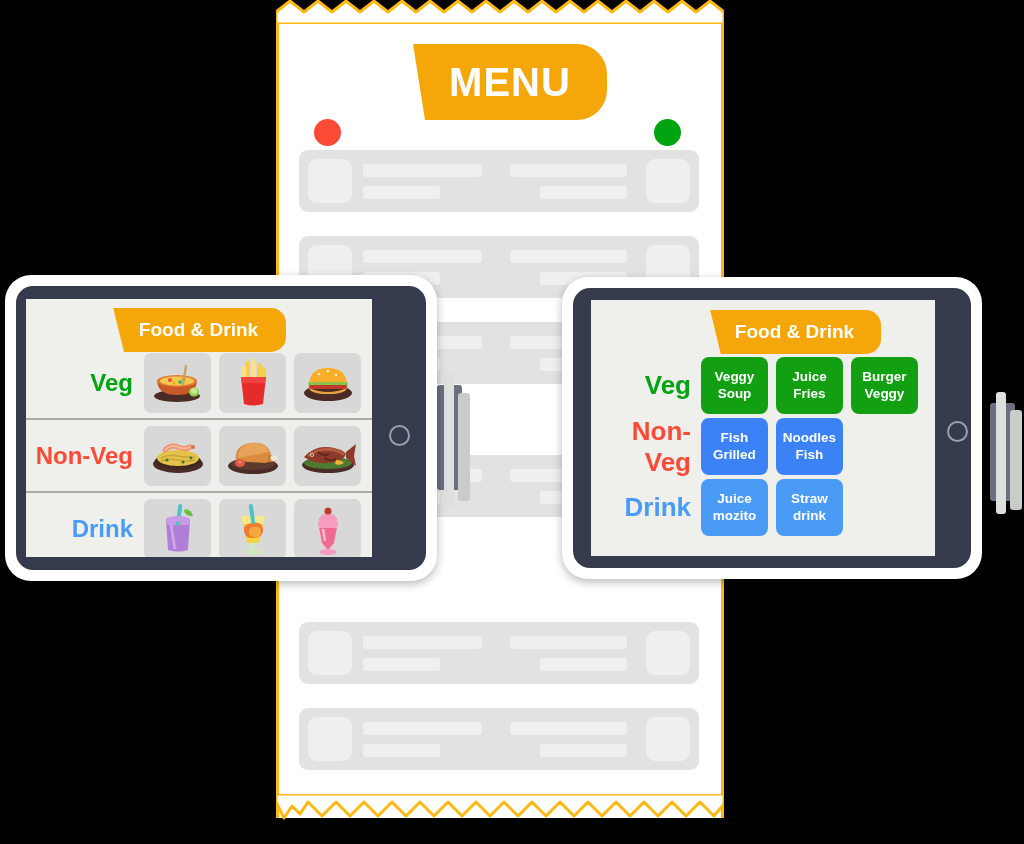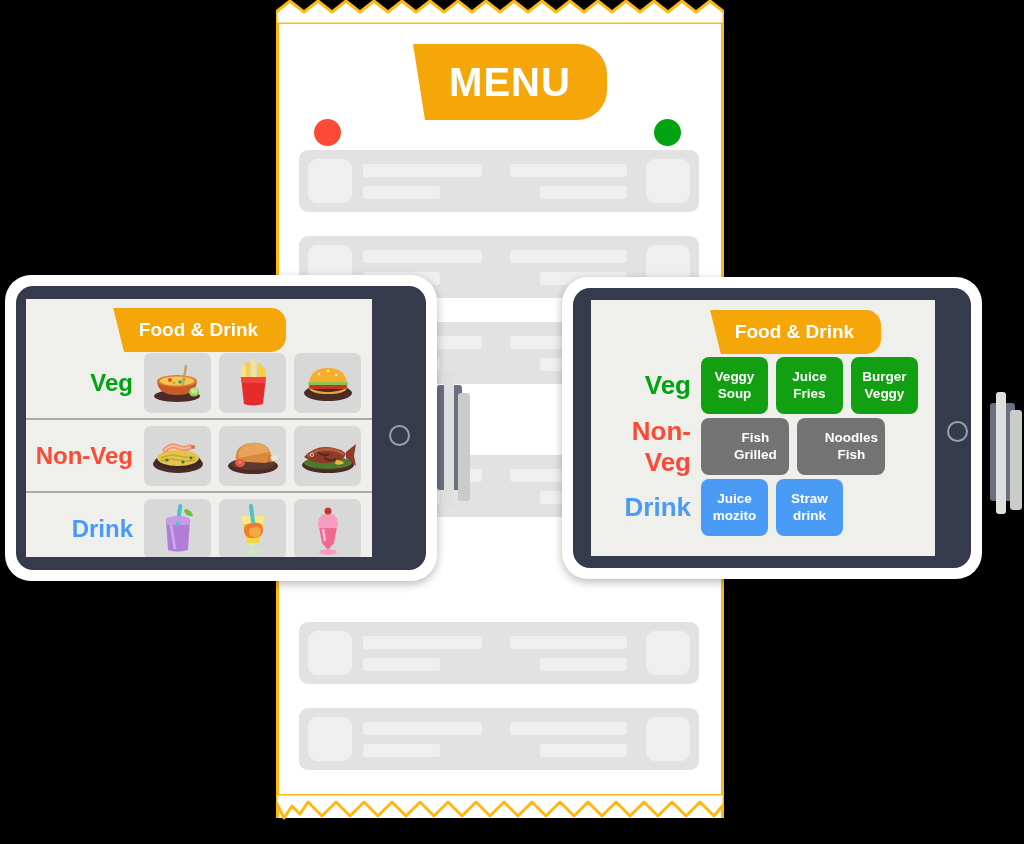--- a/index.html
+++ b/index.html
@@ -256,21 +256,21 @@
     flex-direction: column;
     align-items: center;
     justify-content: center;
     color: #ffffff;
     font-size: 13.5px;
     font-weight: bold;
     line-height: 1.2;
     text-align: center;
   }
   .btn-veg { background: #12A012; }
-  .btn-nonveg { background: #737373; padding-left: 21px; }
+  .btn-nonveg { background: #3b82f6; }
   .btn-drink { background: #4A9BF5; text-align: right; }
 </style>
 </head>
 <body>
 
 <div id="stage">
 
   <div class="receipt">
     <div class="receipt-paper"></div>
 

